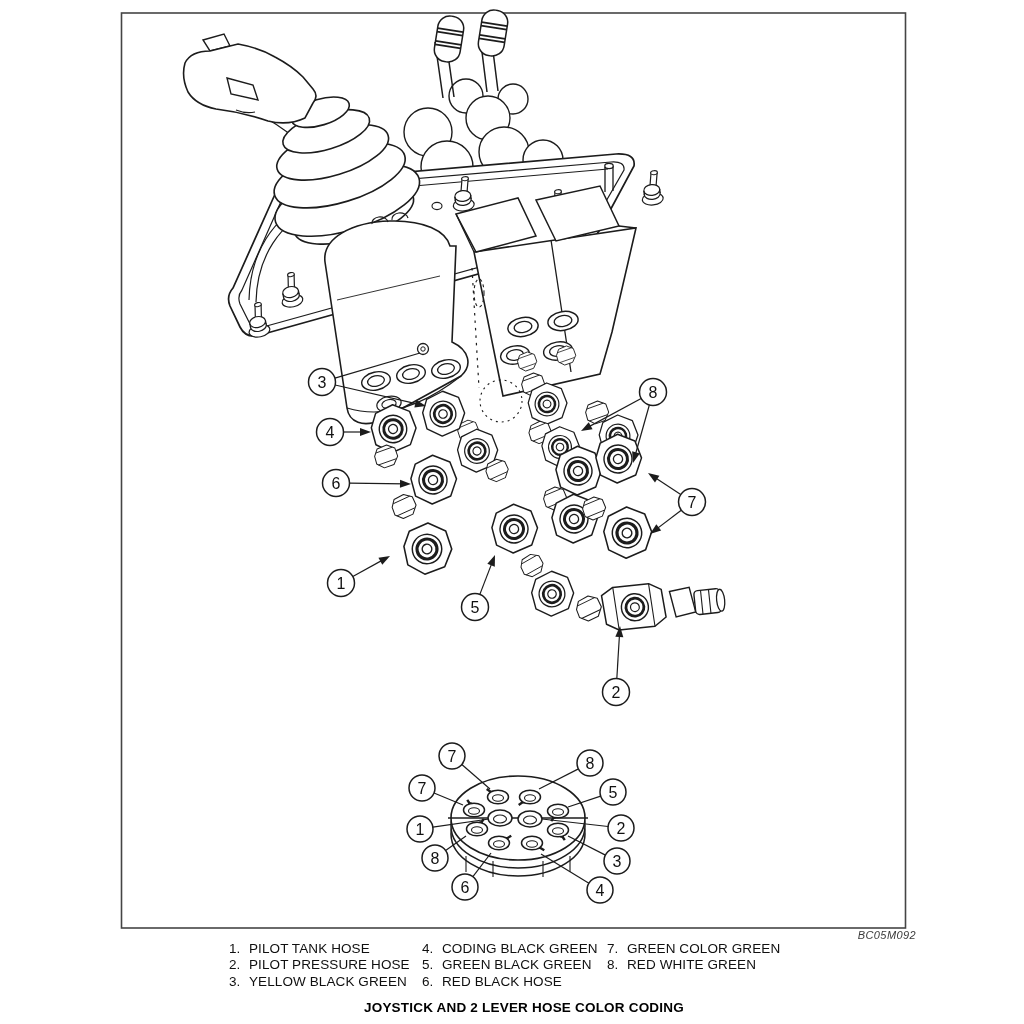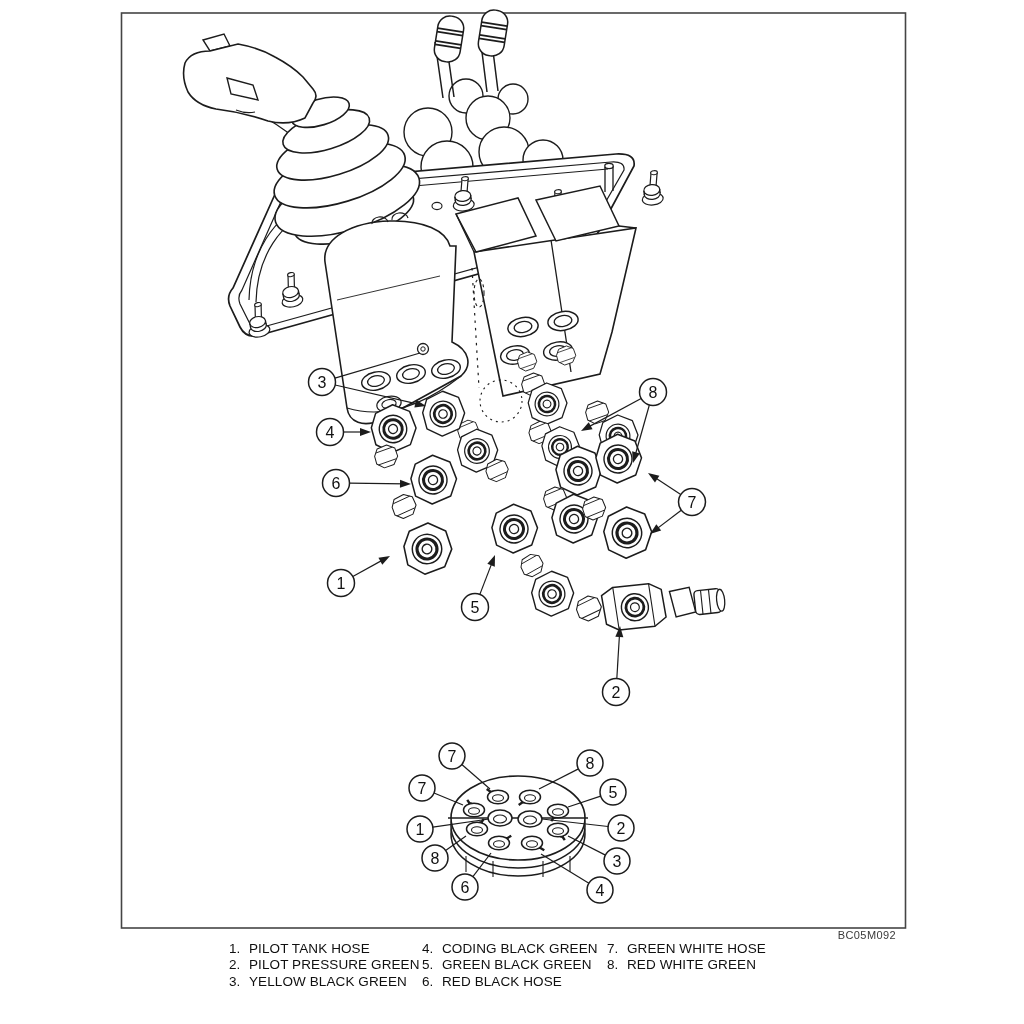--- a/index.html
+++ b/index.html
@@ -9,22 +9,22 @@
   svg text{font-family:"Liberation Sans", sans-serif;fill:#111;}
   .lineart path,.lineart ellipse,.lineart circle,.lineart line,.lineart rect,.lineart polyline{
       vector-effect:none;}
   
   .legend-col{position:absolute;top:941px;}
   .legend-item{display:flex;height:16.4px;line-height:16.4px;font-size:13.5px;color:#101010;
                white-space:nowrap;letter-spacing:0.1px;}
   .legend-item .num{width:20px;flex:0 0 20px;}
   .fig-caption{position:absolute;left:364px;top:1000px;font-size:13.5px;font-weight:bold;
                color:#000;letter-spacing:0.2px;white-space:nowrap;}
-  .fig-code{position:absolute;top:929px;right:128px;font-size:11px;color:#3a3a3a;
-            letter-spacing:0.4px;}
+  .fig-code{position:absolute;top:929px;right:108px;font-size:11px;color:#3a3a3a;
+            letter-spacing:0.4px;font-style:italic;}
 </style>
 </head>
 <body>
 
 <div class="page">
 
 <svg id="art" class="lineart" width="1024" height="1024" viewBox="0 0 1024 1024">
   <defs>
 
     <g id="fit-sym">
@@ -362,21 +362,21 @@
 <div class="fig-code">BC05M092</div>
 
 <div>
   <div class="legend-col" style="left:229px">
     <div class="legend-item">
       <span class="num">1.</span>
       <span>PILOT TANK HOSE</span>
         </div>
     <div class="legend-item">
       <span class="num">2.</span>
-      <span>PILOT PRESSURE GREEN</span>
+      <span>PILOT PRESSURE HOSE</span>
         </div>
     <div class="legend-item">
       <span class="num">3.</span>
       <span>YELLOW BLACK GREEN</span>
         </div>
   </div>
   <div class="legend-col" style="left:422px">
     <div class="legend-item">
       <span class="num">4.</span>
       <span>CODING BLACK GREEN</span>
@@ -386,23 +386,24 @@
       <span>GREEN BLACK GREEN</span>
         </div>
     <div class="legend-item">
       <span class="num">6.</span>
       <span>RED BLACK HOSE</span>
         </div>
   </div>
   <div class="legend-col" style="left:607px">
     <div class="legend-item">
       <span class="num">7.</span>
-      <span>GREEN WHITE HOSE</span>
+      <span>GREEN COLOR GREEN</span>
         </div>
     <div class="legend-item">
       <span class="num">8.</span>
       <span>RED WHITE GREEN</span>
         </div>
   </div>
 </div>
 
+<div class="fig-caption">JOYSTICK AND 2 LEVER HOSE COLOR CODING</div>
 
 </div>
 
 </body></html>

